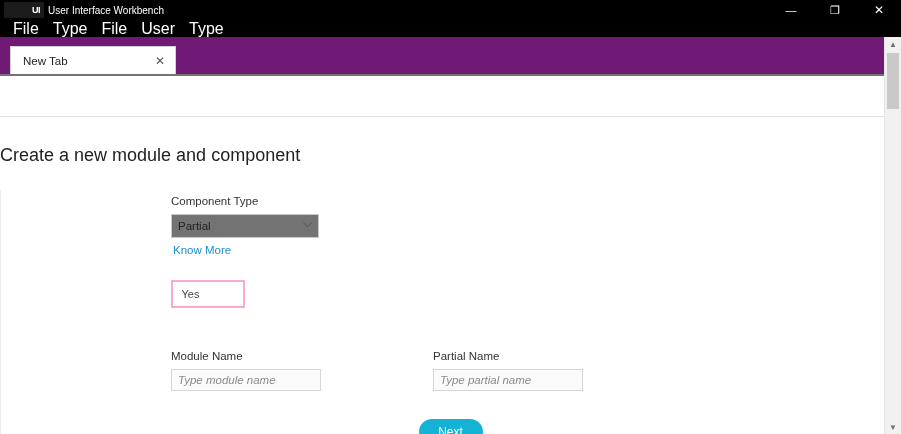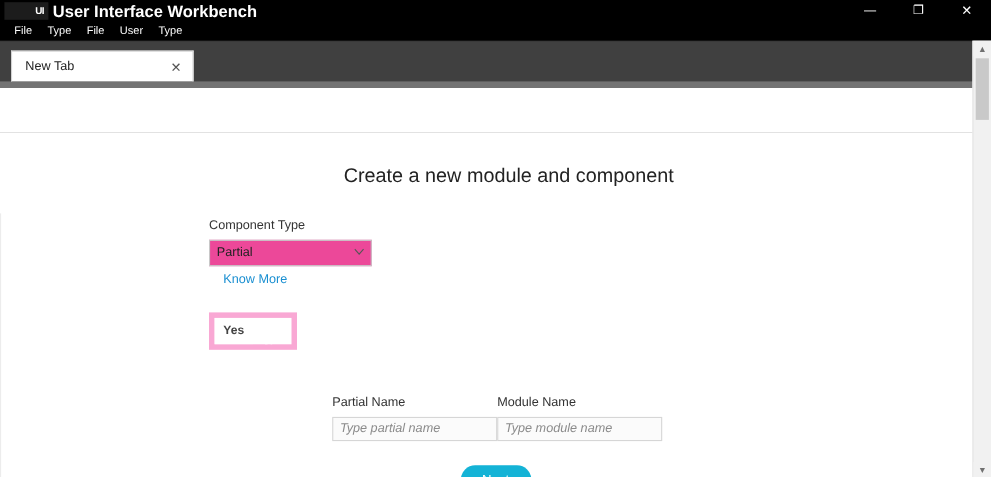--- a/index.html
+++ b/index.html
@@ -32,24 +32,23 @@
     background: #1c1c1c;
     color: #ffffff;
     font-size: 9px;
     line-height: 16px;
     text-align: center;
     font-weight: bold;
     letter-spacing: -0.5px;
     padding-left: 24px;
   }
   .titlebar .title-text {
-    font-size: 15px;
+    font-size: 10px;
     color: #ffffff;
     white-space: nowrap;
-    font-weight: bold;
   }
   .win-controls {
     position: absolute;
     right: 0;
     top: 0;
     height: 20px;
     display: flex;
   }
   .win-btn {
     width: 44px;
@@ -67,34 +66,34 @@
   .menubar {
     height: 17px;
     background: #000000;
     display: flex;
     align-items: center;
     padding-left: 6px;
     border-bottom: 1px solid #3c3c3c;
   }
   .menu-item {
     color: #ffffff;
-    font-size: 10px;
+    font-size: 16px;
     padding: 0 7px;
     line-height: 17px;
     white-space: nowrap;
   }
 
   
   .tabstrip {
     height: 36px;
-    background: #404040;
+    background: #701a75;
     display: flex;
     align-items: flex-end;
     position: relative;
-    border-bottom: 6px solid #737373;
+    border-bottom: 2px solid #737373;
   }
   .tab {
     width: 166px;
     height: 28px;
     margin-left: 10px;
     background: #ffffff;
     display: flex;
     align-items: center;
     justify-content: space-between;
     padding: 0 10px 0 12px;
@@ -117,83 +116,80 @@
     border-bottom: 1px solid #e2e2e2;
   }
 
   
   .content {
     position: relative;
     height: 320px;
     background: #ffffff;
   }
   .page-title {
-    text-align: center;
     font-size: 18px;
     color: #222222;
     padding-top: 28px;
     font-weight: normal;
     margin: 0;
-    padding-left: 24px;
   }
 
   .form {
     position: absolute;
-    left: 190px;
+    left: 171px;
     top: 78px;
     width: 620px;
   }
   .field-label {
     font-size: 11.5px;
     color: #333333;
     margin-bottom: 7px;
   }
   .select-wrap {
     position: relative;
     width: 148px;
   }
   select.styled {
     -webkit-appearance: none;
     appearance: none;
     width: 148px;
     height: 24px;
     font-size: 11.5px;
     font-family: "Liberation Sans", sans-serif;
     color: #222222;
-    background: #ec4899;
+    background: #737373;
     border: 1px solid #c8c8c8;
     padding: 0 22px 0 6px;
     box-sizing: border-box;
     border-radius: 0;
   }
   .select-chevron {
     position: absolute;
     right: 7px;
     top: 8px;
     width: 9px;
     height: 6px;
     pointer-events: none;
   }
   .know-more {
     display: inline-block;
     font-size: 11.5px;
     color: #1a8fd1;
     margin-top: 6px;
-    margin-left: 13px;
+    margin-left: 2px;
     text-decoration: none;
   }
 
   .section-gap { height: 22px; }
 
   .toggle {
     display: inline-flex;
-    border: 5px solid #f9a8d4;
+    border: 2px solid #f9a8d4;
     height: 24px;
     overflow: hidden;
-    font-weight: bold;
   }
   .toggle .opt {
     width: 35px;
     display: flex;
     align-items: center;
     justify-content: center;
     font-size: 11px;
     color: #444444;
     background: #ffffff;
   }
@@ -343,28 +339,28 @@
     <a class="know-more" href="#">Know More</a>
 
     <div class="section-gap"></div>
 
     <div class="toggle">
       <div class="opt">Yes</div>
       <div class="opt active">No</div>
     </div>
 
     <div class="row">
+      <div class="col">
+        <div class="field-label">Module Name</div>
+        <input class="text-input" type="text" placeholder="Type module name" style="">
+      </div>
       <div class="col second">
         <div class="field-label">Partial Name</div>
         <input class="text-input" type="text" placeholder="Type partial name" style="">
       </div>
-      <div class="col">
-        <div class="field-label">Module Name</div>
-        <input class="text-input" type="text" placeholder="Type module name" style="">
-      </div>
     </div>
   </div>
 
   <div class="next-wrap">
     <button class="next-btn">Next</button>
   </div>
 </div>
 
 <div class="scrollbar">
   <div class="sb-arrow">▲</div>

